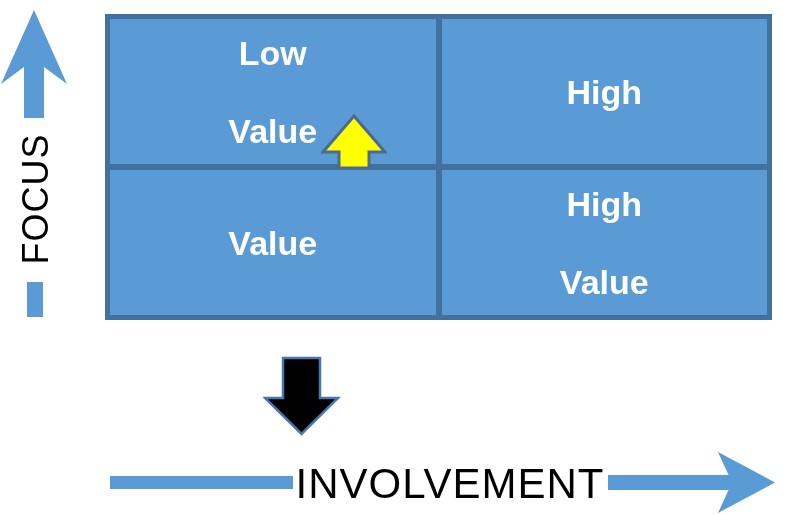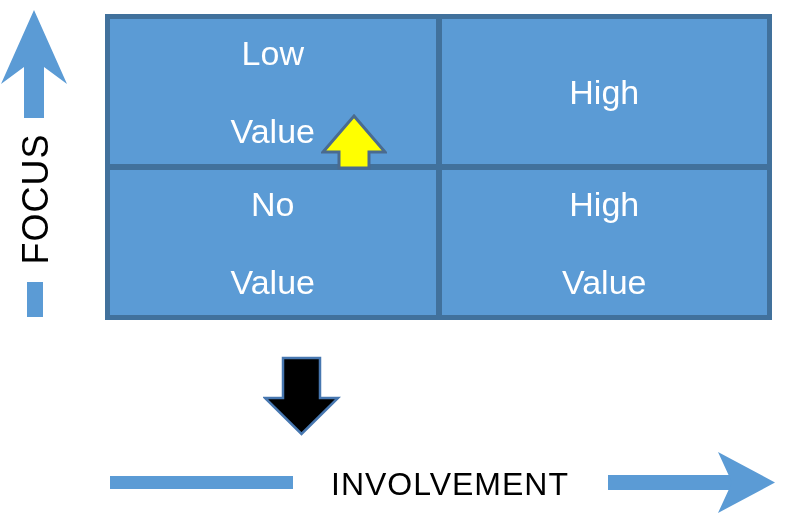--- a/index.html
+++ b/index.html
@@ -16,21 +16,21 @@
   html,body{margin:0;padding:0;background:#FFFFFF;}
   .canvas{
     position:relative;width:787px;height:515px;background:#FFFFFF;
     overflow:hidden;font-family:"Liberation Sans", sans-serif;
   }
   
   .matrix{
     position:absolute;left:105px;top:14px;width:667px;height:306px;
     box-sizing:border-box;border:5px solid var(--grid-border);
     background:var(--grid-border);
-    display:grid;grid-template-columns:1fr 1fr;grid-template-rows:1fr 1fr;gap:6px;
+    display:grid;grid-template-columns:1fr 1fr;grid-template-rows:1fr 1fr;gap:6px;font-weight:bold;
   }
   .cell{
     background:var(--cell-fill);color:var(--cell-text);
     display:flex;flex-direction:column;align-items:center;justify-content:center;
     gap:40px;font-size:34px;line-height:38px;
   }
   .cell span{display:block;}
   
   .focus-arrow{position:absolute;left:0px;top:8px;}
   .focus-label{
@@ -38,21 +38,21 @@
     font-size:36px;color:var(--axis-label-text);white-space:nowrap;letter-spacing:1px;
   }
   .focus-dash{position:absolute;left:27px;top:282px;width:16px;height:35px;background:var(--axis-arrow);}
   
   .yellow-arrow{position:absolute;left:321px;top:113px;}
   .black-arrow{position:absolute;left:263px;top:355px;}
   
   .x-line{position:absolute;left:110px;top:476px;width:183px;height:13px;background:var(--axis-arrow);}
   .x-label{
     position:absolute;left:450px;top:484px;transform:translate(-50%,-50%);
-    font-size:32px;color:var(--axis-label-text);white-space:nowrap;letter-spacing:1px;
+    font-size:42px;color:var(--axis-label-text);white-space:nowrap;letter-spacing:1px;
   }
   .x-arrow{position:absolute;left:602px;top:448px;}
 </style>
 </head>
 <body>
 
 <div class="canvas">
 
   <svg class="focus-arrow" width="70" height="112" viewBox="0 0 70 112">
     <path d="M34,2 L67,76 L44,59 L44,110 L24,110 L24,59 L1,76 Z" fill="var(--axis-arrow)"></path>
@@ -62,21 +62,20 @@
 
   <div class="matrix">
     <div class="cell">
       <span>Low</span>
       <span>Value</span>
     </div>
     <div class="cell">
       <span>High</span>
     </div>
     <div class="cell">
-      <span>No</span>
       <span>Value</span>
     </div>
     <div class="cell">
       <span>High</span>
       <span>Value</span>
     </div>
   </div>
 
   <svg class="yellow-arrow" width="66" height="58" viewBox="0 0 66 58">
     <path d="M33,3 L64,39 L48,39 L48,55 L18,55 L18,39 L2,39 Z" fill="var(--yellow-arrow-fill)" stroke="var(--yellow-arrow-outline)" stroke-width="3"></path>

